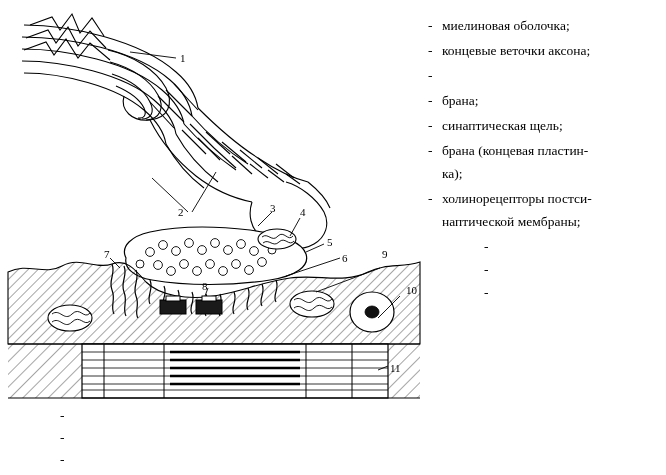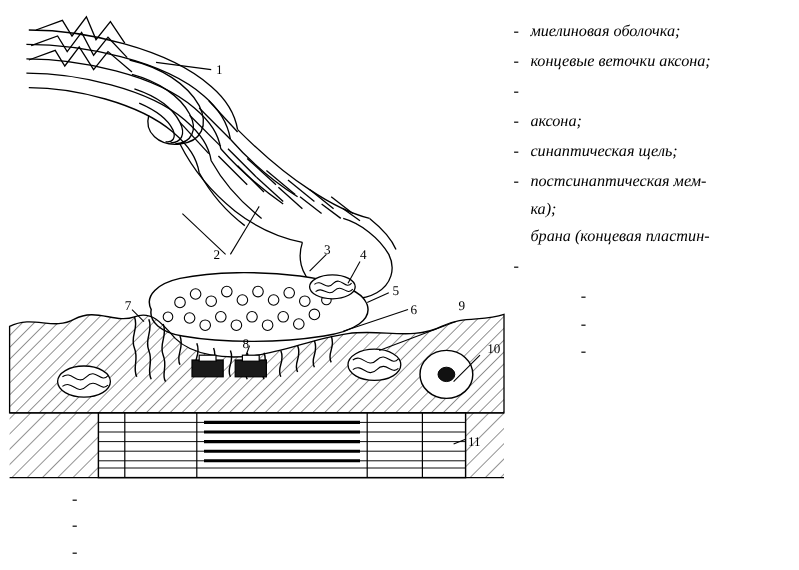--- a/index.html
+++ b/index.html
@@ -37,21 +37,20 @@
   }
   .legend-dash {
     width: 14px;
     flex: 0 0 14px;
     text-align: left;
   }
   .legend-text {
     flex: 1 1 auto;
     text-align: justify;
     text-justify: inter-word;
-    font-style: italic;
   }
   .legend-text.j > span.line {
     display: block;
   }
   .spread {
     display: flex;
     justify-content: space-between;
   }
   .tail-dash {
     font-size: 13.5px;
@@ -289,41 +288,42 @@
 
   <div class="legend-row">
     <span class="legend-dash">-</span>
     <span class="legend-text j">
     </span>
   </div>
 
   <div class="legend-row">
     <span class="legend-dash">-</span>
     <span class="legend-text j">
-      <span class="line">аксона;</span>
+      <span class="line">брана;</span>
     </span>
   </div>
 
   <div class="legend-row">
     <span class="legend-dash">-</span>
     <span class="legend-text">синаптическая щель;</span>
   </div>
 
   <div class="legend-row">
     <span class="legend-dash">-</span>
     <span class="legend-text j">
-      <span class="line">постсинаптическая мем-</span>
+      <span class="line">брана (концевая пластин-</span>
       <span class="line">ка);</span>
-      <span class="line">брана (концевая пластин-</span>
     </span>
   </div>
 
   <div class="legend-row">
     <span class="legend-dash">-</span>
     <span class="legend-text j">
+      <span class="line">холинорецепторы постси-</span>
+      <span class="line">наптической мембраны;</span>
     </span>
   </div>
 
   <div class="tail-dash">-</div>
   <div class="tail-dash">-</div>
   <div class="tail-dash">-</div>
 </div>
 
 <div class="bl-dash" style="top:408px">-</div>
 <div class="bl-dash" style="top:430px">-</div>

